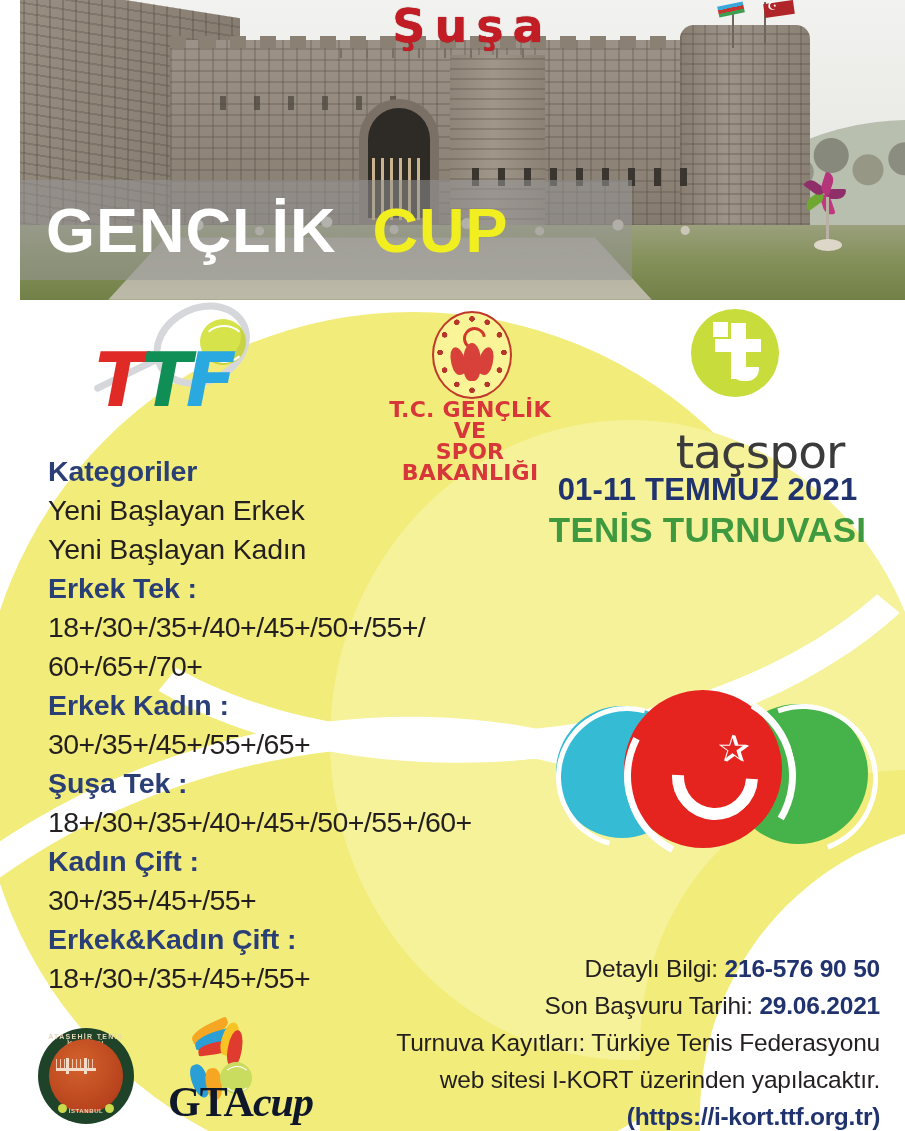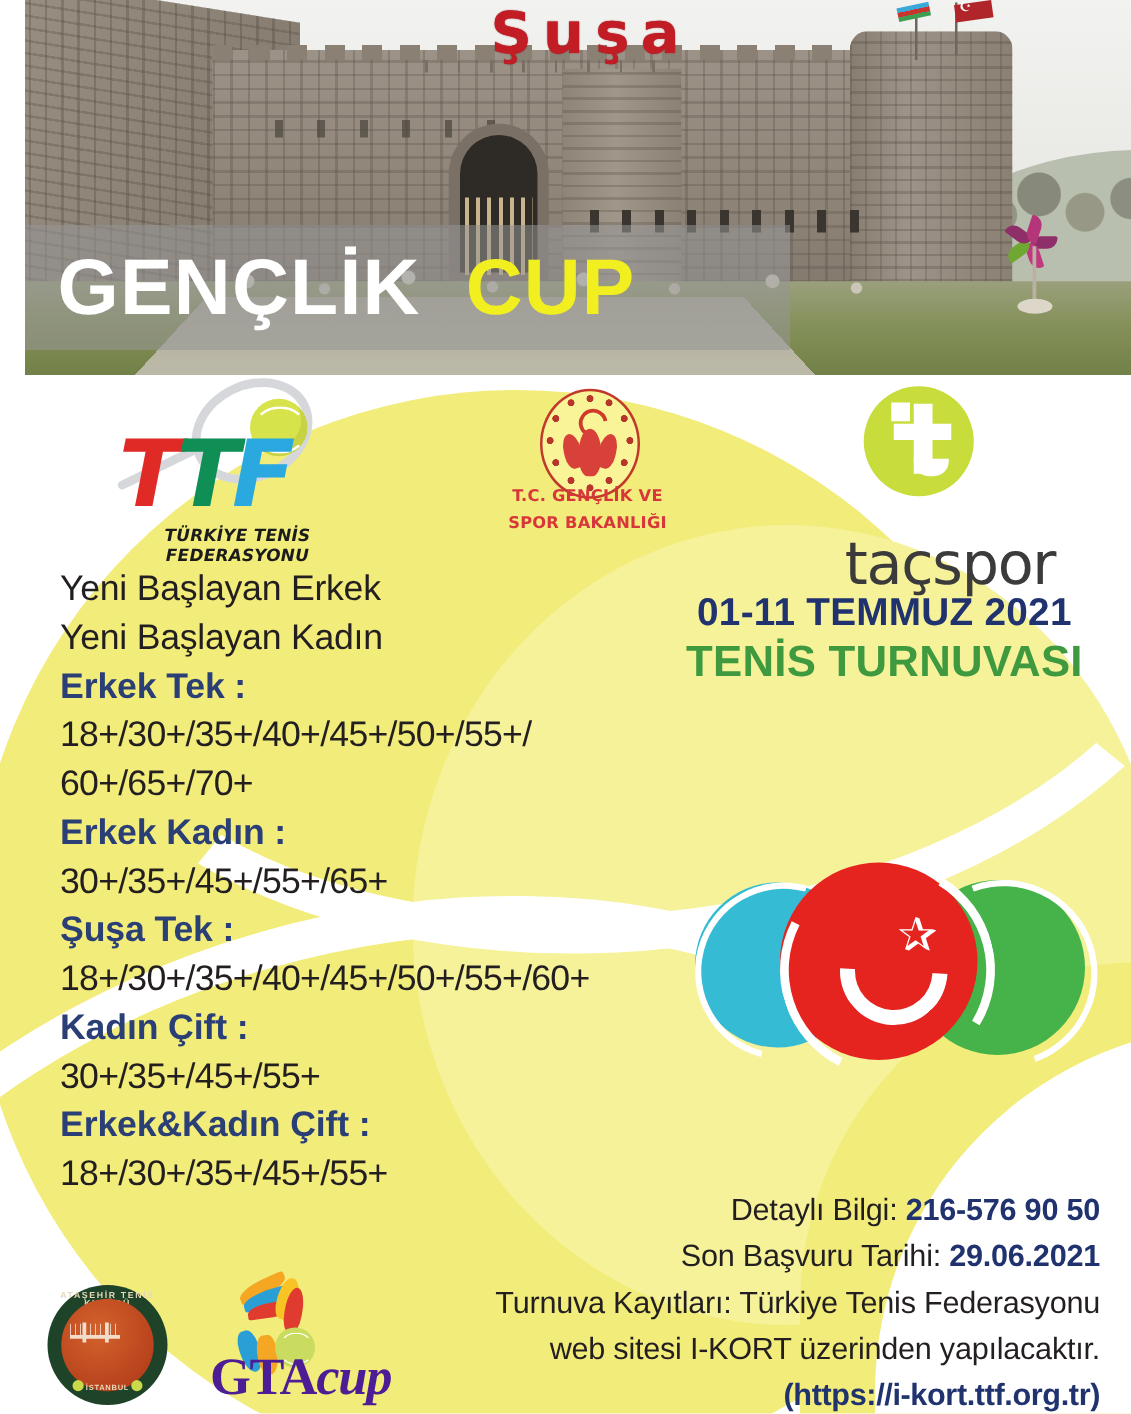--- a/index.html
+++ b/index.html
@@ -408,25 +408,25 @@
   }
   .min-f-l, .min-f-r, .min-f-c {
     position: absolute;
     background: #d8413a;
     border-radius: 50% 50% 40% 40%;
   }
   .min-f-l { left: 0px; top: 20px; width: 14px; height: 28px; transform: rotate(-14deg); }
   .min-f-r { left: 28px; top: 20px; width: 14px; height: 28px; transform: rotate(14deg); }
   .min-f-c { left: 12px; top: 16px; width: 18px; height: 38px; }
   .min-name {
-    position: absolute; left: 0; top: 80px;
+    position: absolute; left: 0; top: 92px;
     width: 200px;
     text-align: center;
     font-family: "DejaVu Sans", sans-serif;
-    font-size: 13px;
+    font-size: 22px;
     font-weight: bold;
     color: #d7363a;
     line-height: 21px;
     letter-spacing: .2px;
   }
   
   .tacspor { position: absolute; left: 645px; top: 0px; width: 230px; height: 140px; }
   .tac-circle {
     position: absolute; left: 46px; top: 4px;
     width: 88px; height: 88px;
@@ -700,21 +700,21 @@
     width: 26px; height: 24px;
     border-radius: 50%;
     border: 1.5px solid #ffffff;
     border-color: #fff transparent #fff transparent;
   }
   .gta-word {
     position: absolute; left: 0px; top: 60px;
     font-family: "Liberation Serif", serif;
     font-size: 42px;
     font-weight: bold;
-    color: #4c1d95;
+    color: #0f172a;
     letter-spacing: -1px;
     line-height: 44px;
   }
   .gta-word .lc {
     font-style: italic;
     font-weight: bold;
   }
 </style>
 </head>
 <body>
@@ -774,21 +774,20 @@
 
   <div class="logos">
 
     <div class="ttf">
       <div class="ttf-racket">
         <div class="ttf-head"></div>
         <div class="ttf-handle"></div>
       </div>
       <div class="ttf-ball"></div>
       <div class="ttf-letters"><span class="ttf-l1">T</span><span class="ttf-l2">T</span><span class="ttf-l3">F</span></div>
-      <div class="ttf-name">TÜRKİYE TENİS FEDERASYONU</div>
     </div>
 
     <div class="ministry">
       <div class="min-emblem">
         <div class="min-dots"></div>
         <div class="min-figs">
           <div class="min-moon"></div>
           <div class="min-f-l"></div>
           <div class="min-f-r"></div>
           <div class="min-f-c"></div>
@@ -805,20 +804,21 @@
         <div class="tac-t-top"></div>
         <div class="tac-t-stem"></div>
         <div class="tac-t-cross"></div>
         <div class="tac-t-hook"></div>
       </div>
       <div class="tac-word">taçspor</div>
     </div>
   </div>
 
   <div class="cats">
+    <div class="cat-head">Kategoriler</div>
     <div class="cat-plain">Yeni Başlayan Erkek</div>
     <div class="cat-plain">Yeni Başlayan Kadın</div>
 
     <div class="cat-head">Erkek Tek :</div>
     <div class="cat-vals">18+/30+/35+/40+/45+/50+/55+/</div>
     <div class="cat-vals">60+/65+/70+</div>
 
     <div class="cat-head">Erkek Kadın :</div>
     <div class="cat-vals">30+/35+/45+/55+/65+</div>
 

